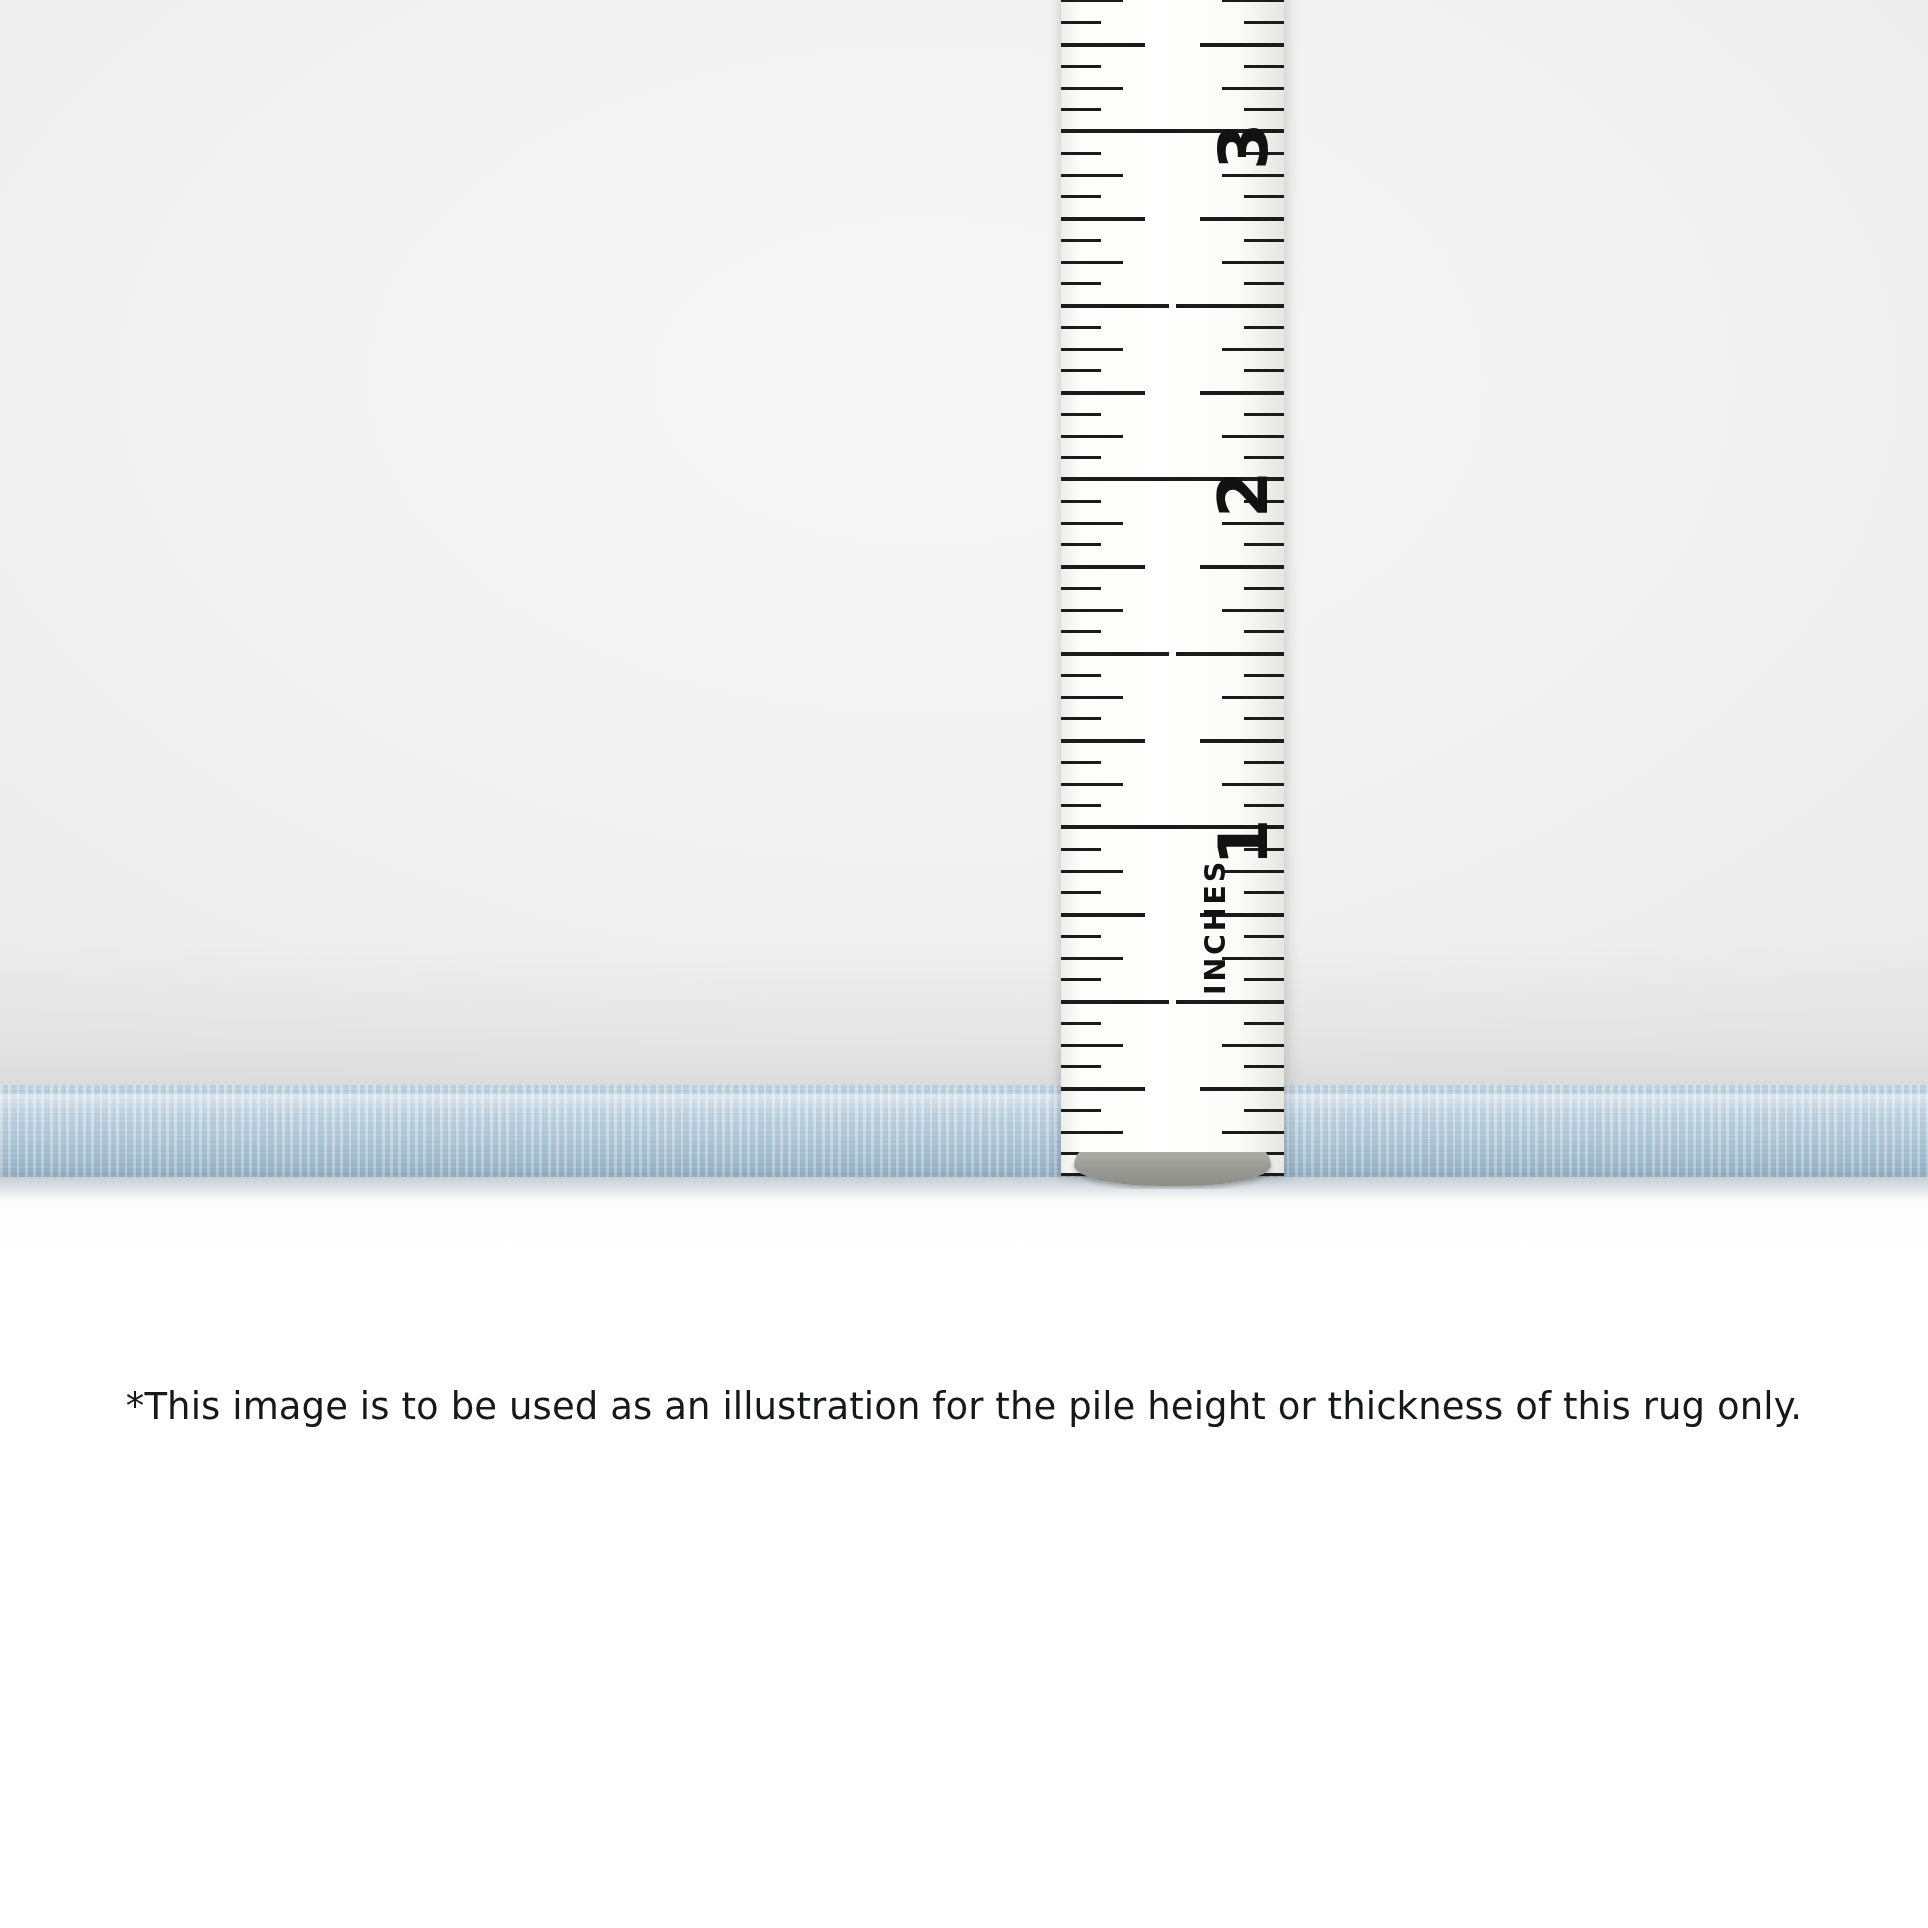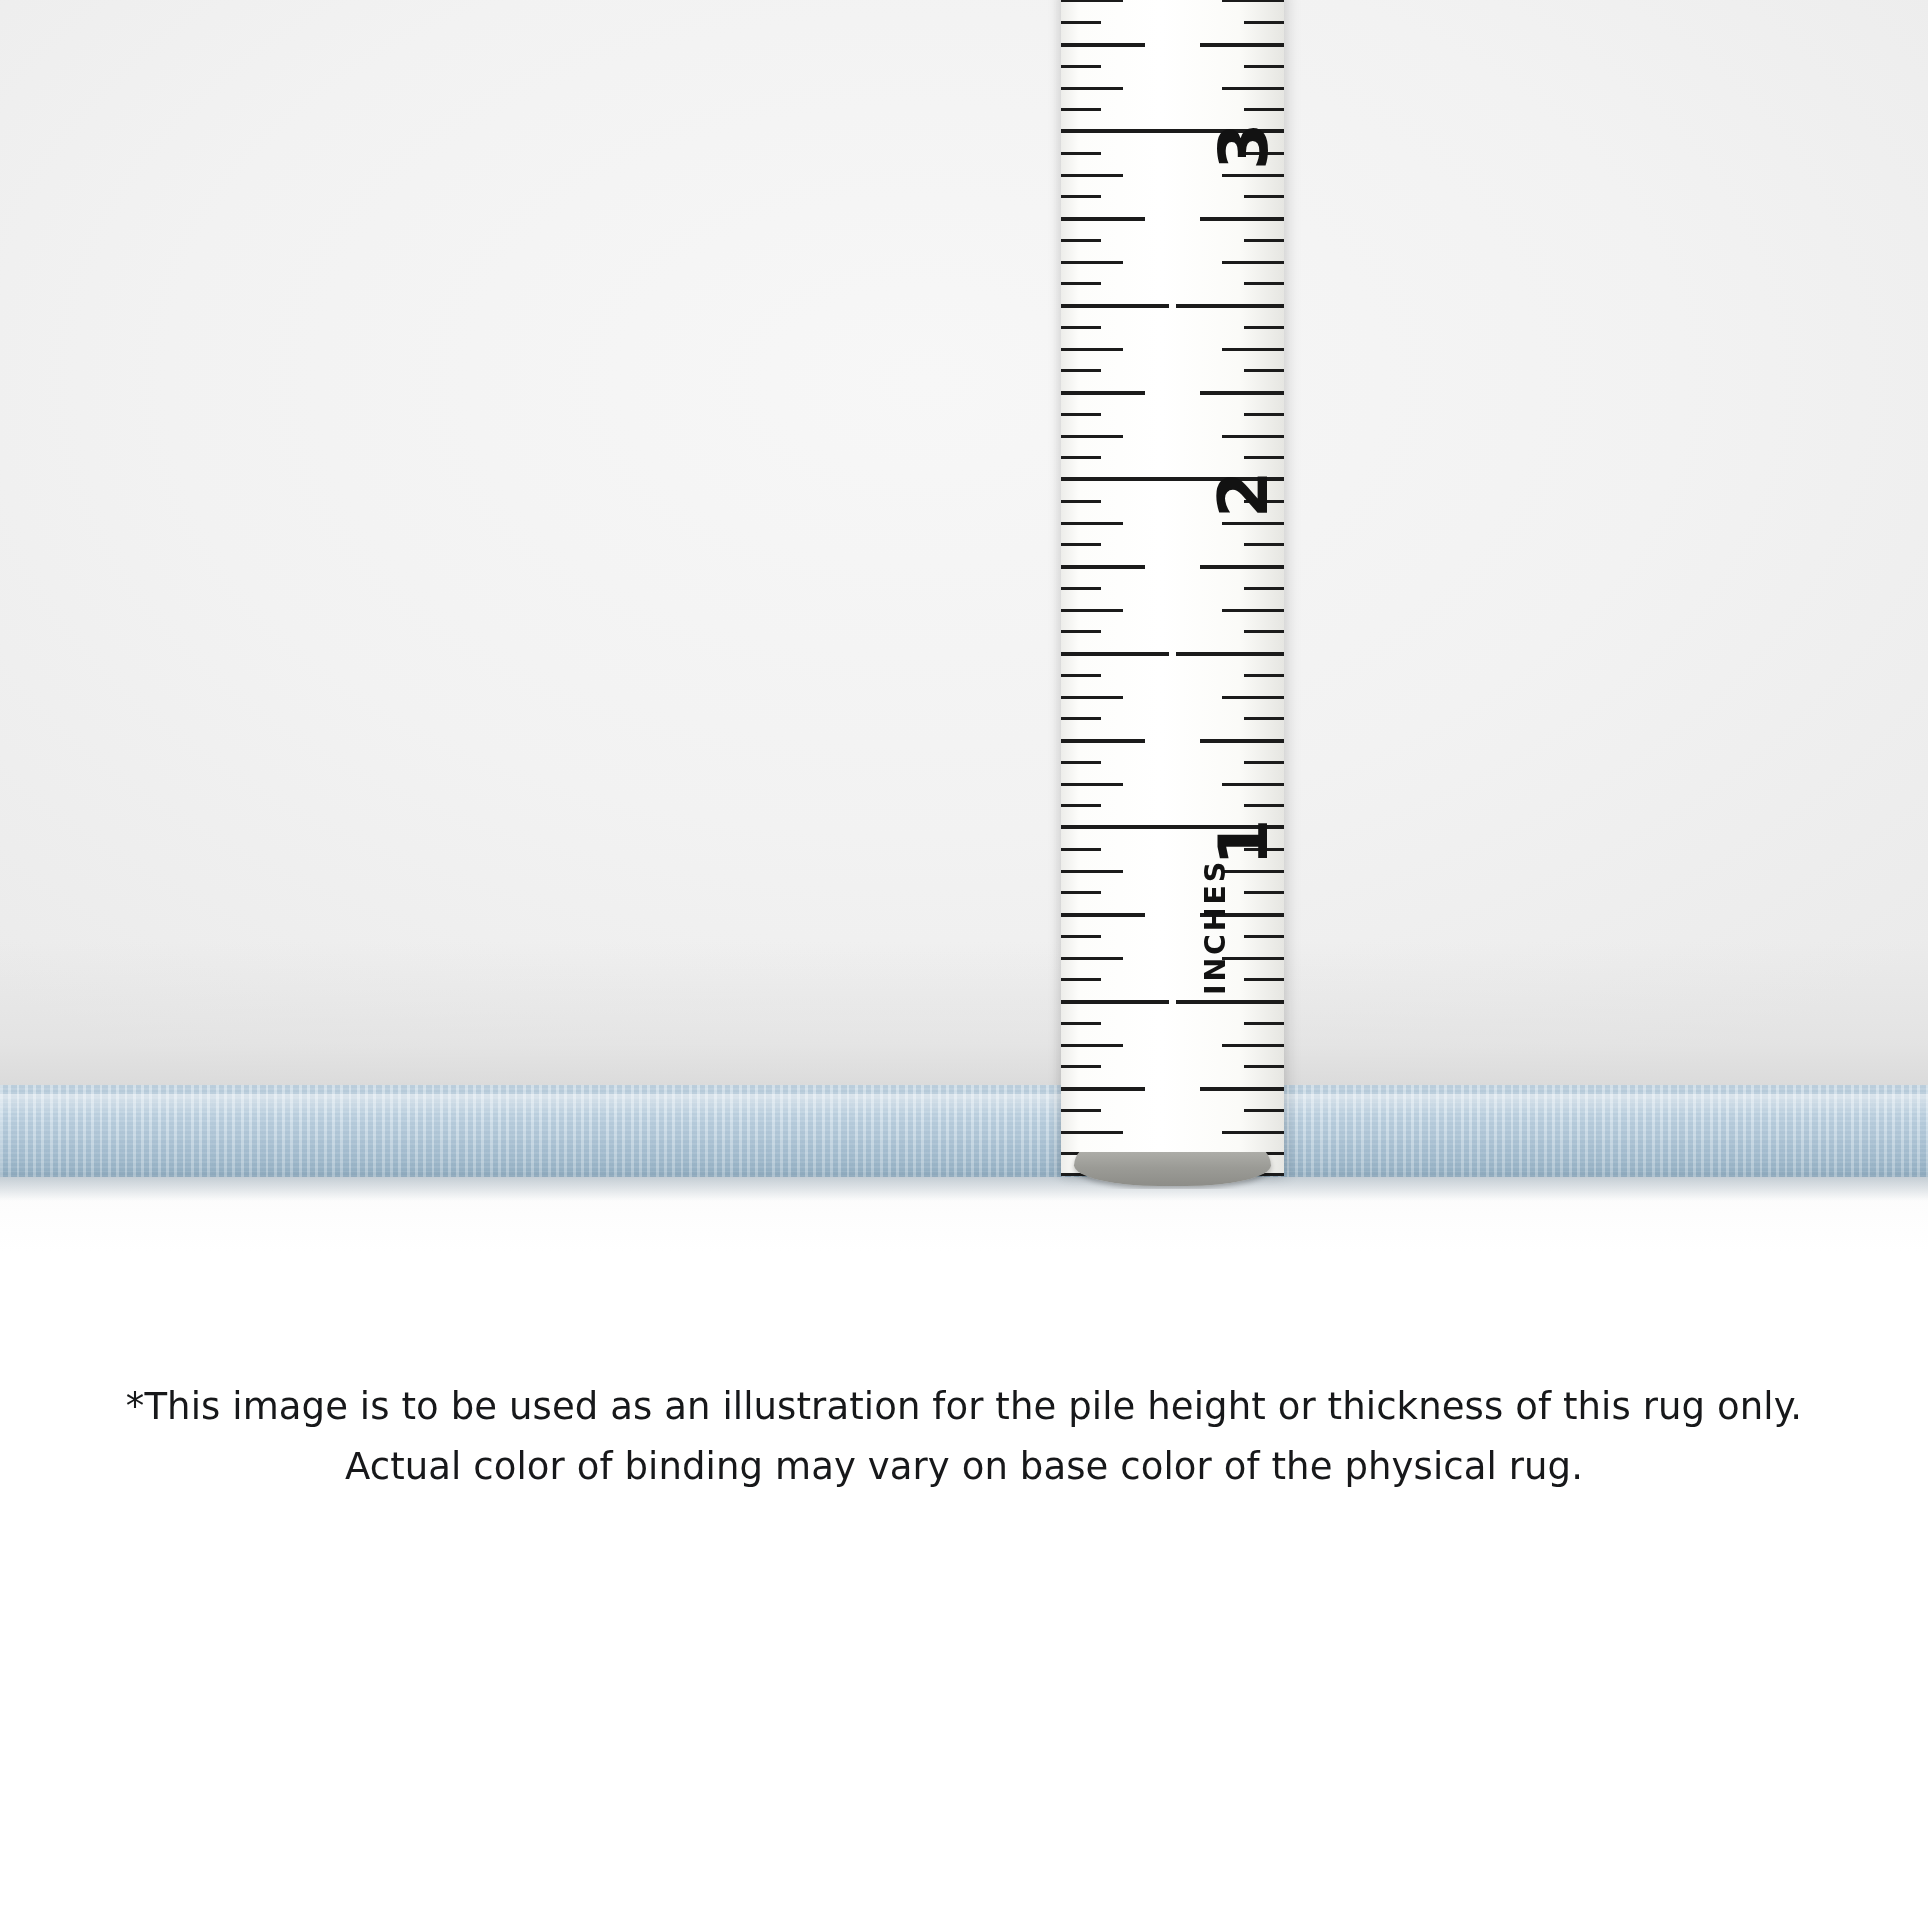--- a/index.html
+++ b/index.html
@@ -312,17 +312,16 @@
       </div>
 
     <div class="ruler-cap">
       <div class="metal"></div>
     </div>
 
   </div>
 
   <div class="caption">
     <span class="line">*This image is to be used as an illustration for the pile height or thickness of this rug only.</span>
-    <span class="line">Actual color of binding may vary on base color of the physical rug.</span>
   </div>
 
 </div>
 
 
 </body></html>

